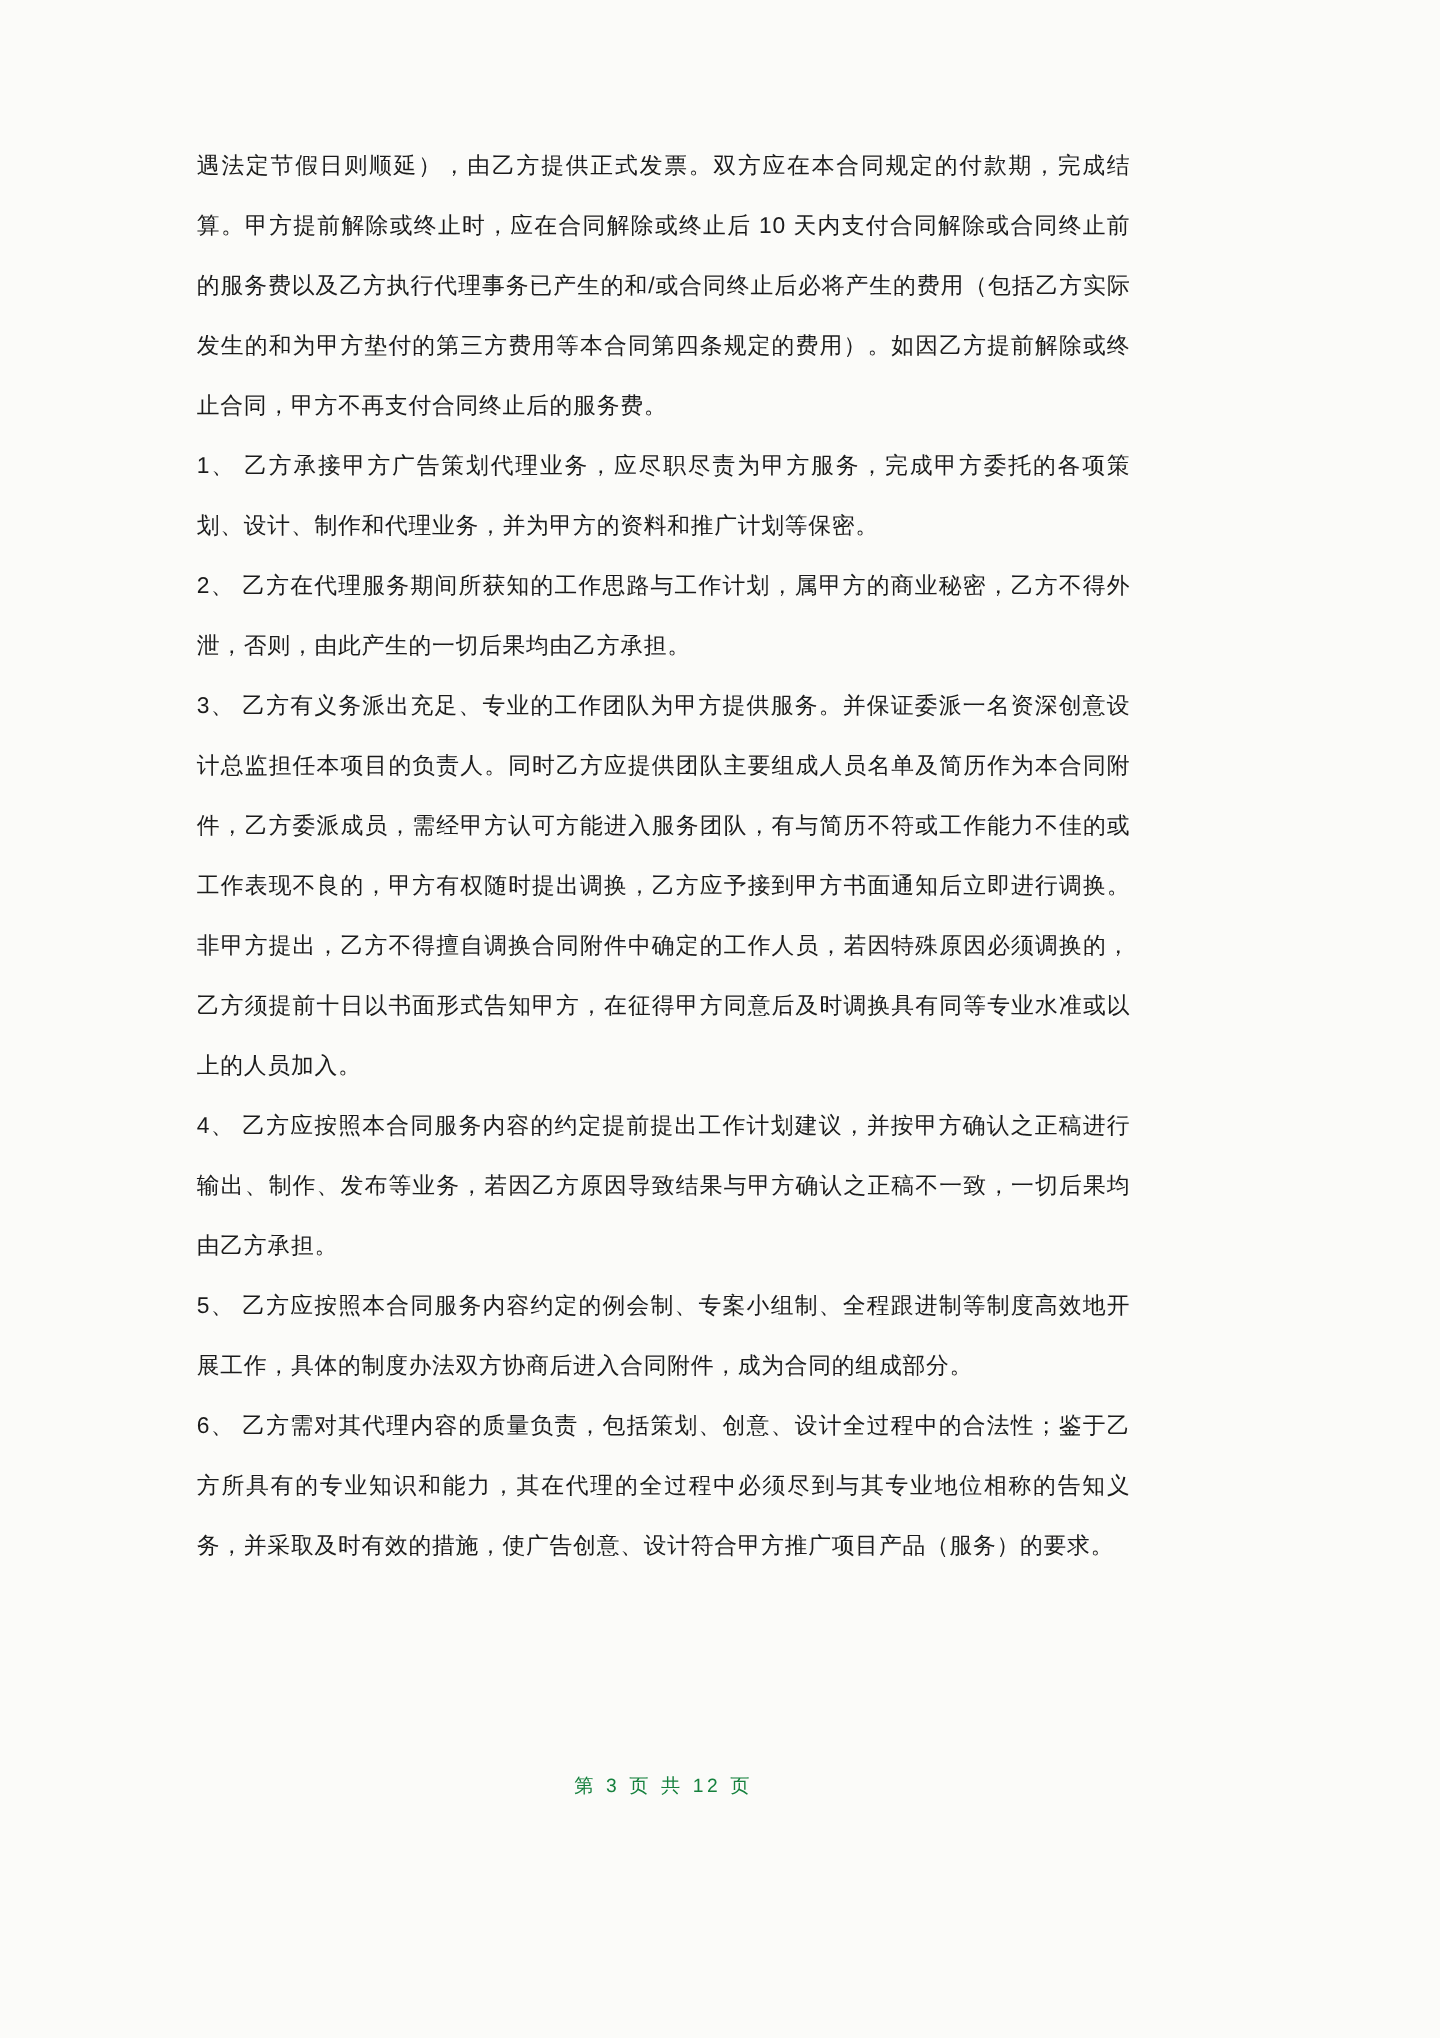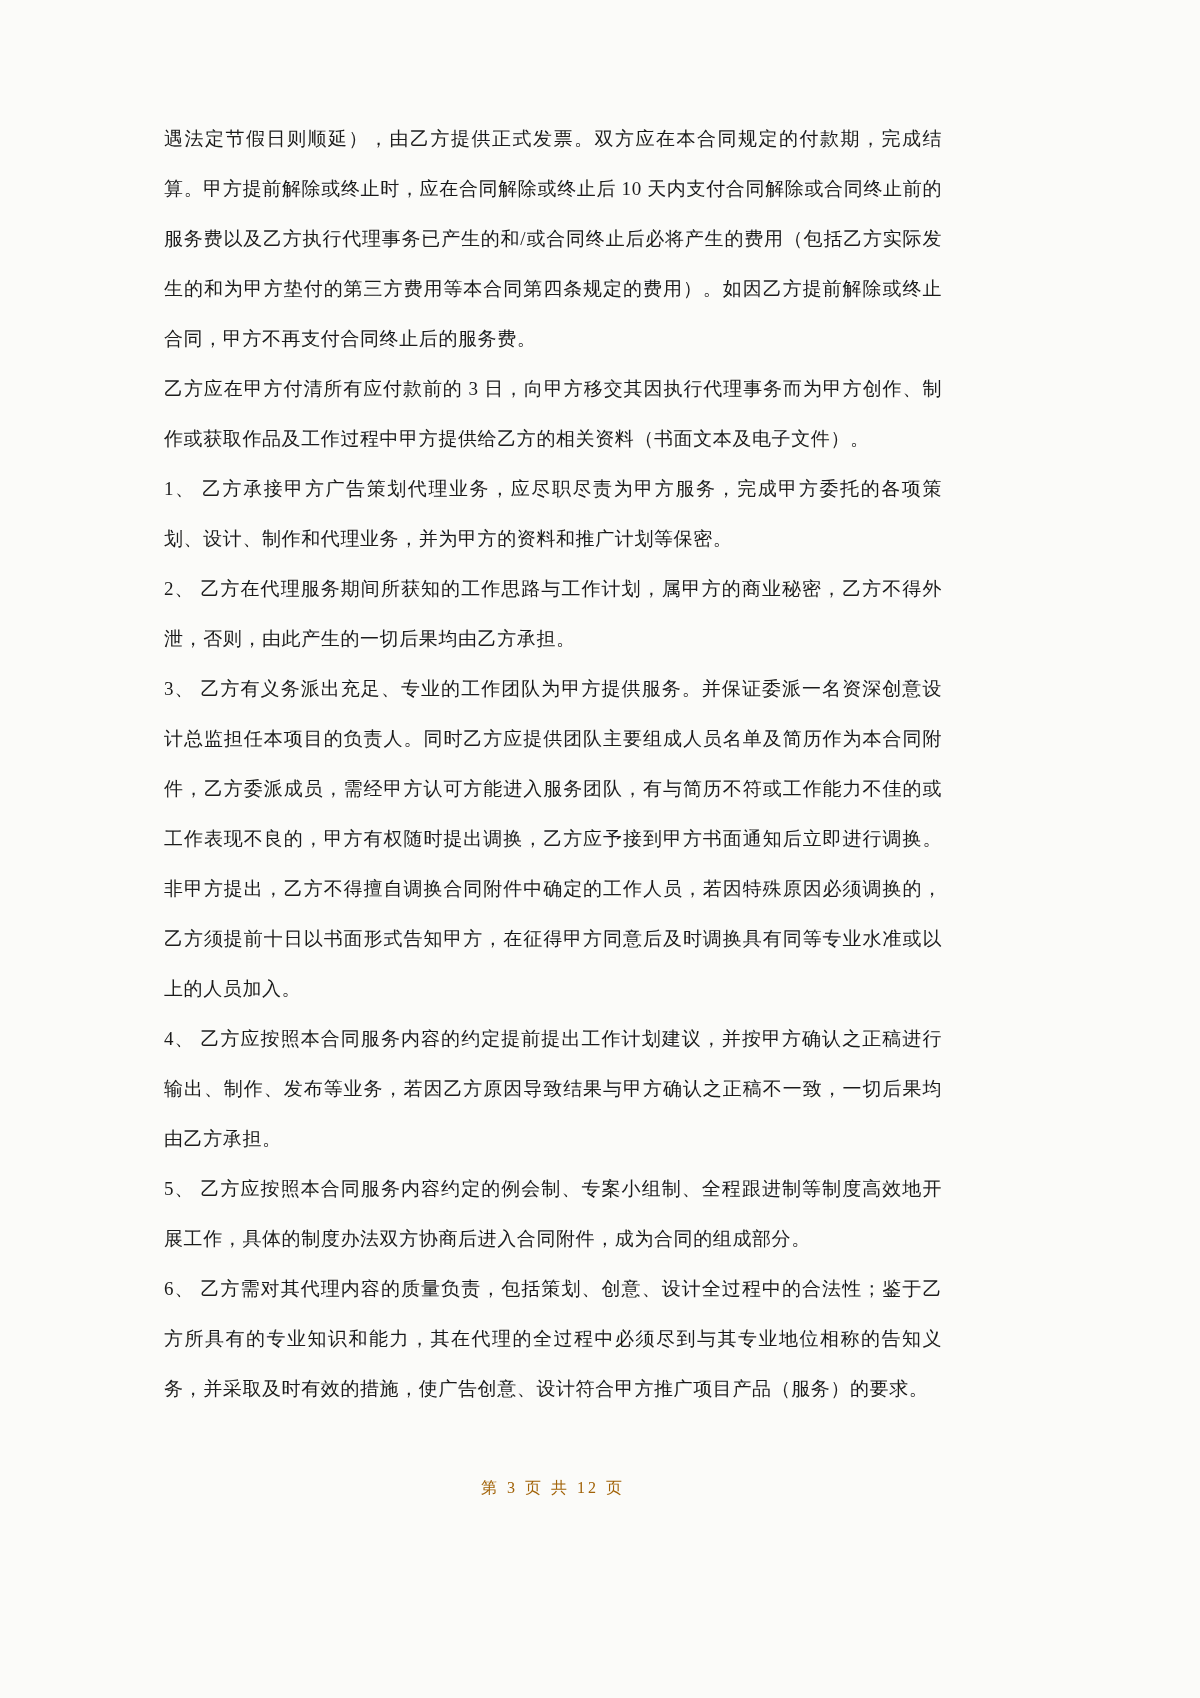--- a/index.html
+++ b/index.html
@@ -8,21 +8,21 @@
     background: #e9e9e7;
   }
   .page {
     position: relative;
     width: 1200px;
     height: 1698px;
     margin: 0 auto;
     box-sizing: border-box;
     background: #fbfbf9;
     padding: 114px 258px 0 164px;
-    font-family: Liberation Serif, serif;
+    font-family: Liberation Sans, sans-serif;
     color: #1b1b1b;
     font-size: 19px;
     overflow: hidden;
   }
   .para {
     margin: 0;
     line-height: 50px;
     text-align: justify;
     text-justify: inter-character;
     letter-spacing: 0.6px;
@@ -48,31 +48,30 @@
     word-break: break-all;
   }
   .footer {
     position: absolute;
     left: 164px;
     width: 778px;
     top: 1478px;
     text-align: center;
     font-size: 16px;
     letter-spacing: 3px;
-    color: #a16207;
+    color: #15803d;
   }
 </style>
 </head>
 <body>
 
 <div class="page">
 
   <p class="para">遇法定节假日则顺延），由乙方提供正式发票。双方应在本合同规定的付款期，完成结算。甲方提前解除或终止时，应在合同解除或终止后 10 天内支付合同解除或合同终止前的服务费以及乙方执行代理事务已产生的和/或合同终止后必将产生的费用（包括乙方实际发生的和为甲方垫付的第三方费用等本合同第四条规定的费用）。如因乙方提前解除或终止合同，甲方不再支付合同终止后的服务费。</p>
 
-  <p class="para">乙方应在甲方付清所有应付款前的 3 日，向甲方移交其因执行代理事务而为甲方创作、制作或获取作品及工作过程中甲方提供给乙方的相关资料（书面文本及电子文件）。</p>
 
 
 
   <p class="clause">1、 乙方承接甲方广告策划代理业务，应尽职尽责为甲方服务，完成甲方委托的各项策划、设计、制作和代理业务，并为甲方的资料和推广计划等保密。</p>
 
   <p class="clause">2、 乙方在代理服务期间所获知的工作思路与工作计划，属甲方的商业秘密，乙方不得外泄，否则，由此产生的一切后果均由乙方承担。</p>
 
   <p class="clause">3、 乙方有义务派出充足、专业的工作团队为甲方提供服务。并保证委派一名资深创意设计总监担任本项目的负责人。同时乙方应提供团队主要组成人员名单及简历作为本合同附件，乙方委派成员，需经甲方认可方能进入服务团队，有与简历不符或工作能力不佳的或工作表现不良的，甲方有权随时提出调换，乙方应予接到甲方书面通知后立即进行调换。非甲方提出，乙方不得擅自调换合同附件中确定的工作人员，若因特殊原因必须调换的，乙方须提前十日以书面形式告知甲方，在征得甲方同意后及时调换具有同等专业水准或以上的人员加入。</p>
 
   <p class="clause">4、 乙方应按照本合同服务内容的约定提前提出工作计划建议，并按甲方确认之正稿进行输出、制作、发布等业务，若因乙方原因导致结果与甲方确认之正稿不一致，一切后果均由乙方承担。</p>

